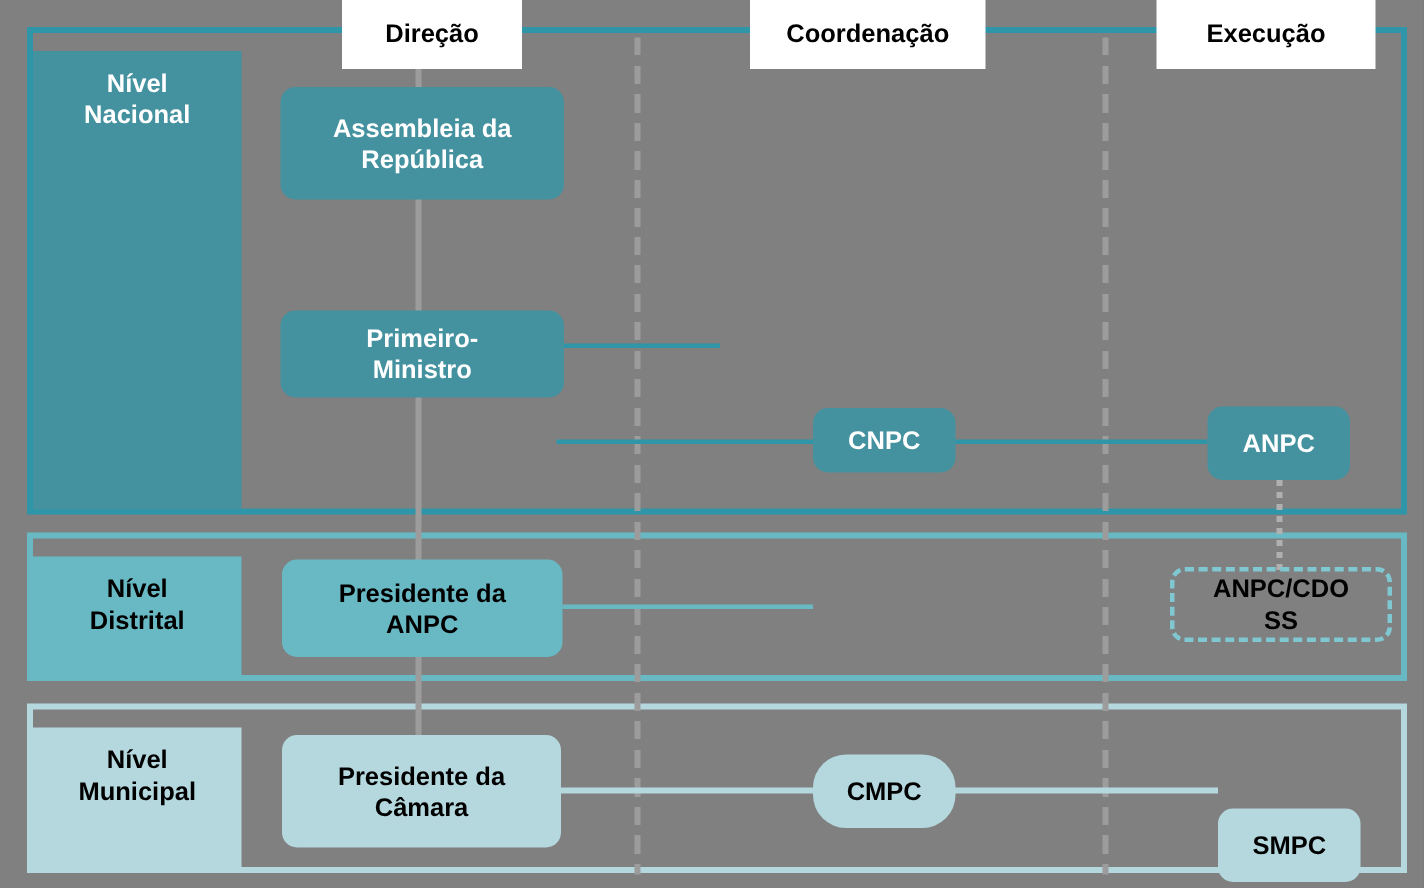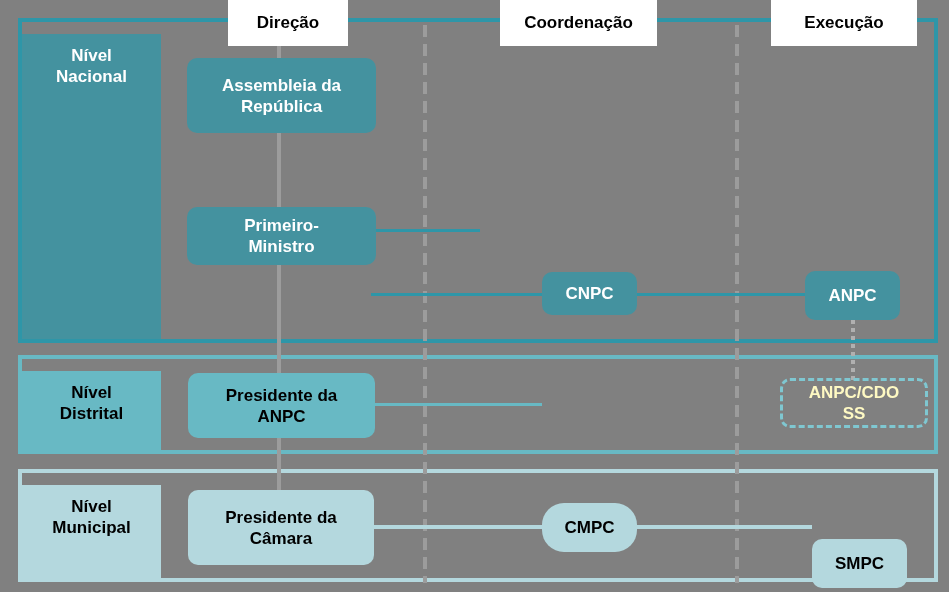--- a/index.html
+++ b/index.html
@@ -66,21 +66,21 @@
     border-radius:10px;
     display:flex;align-items:center;justify-content:center;
     text-align:center;
     font-size:17px;line-height:21px;
     white-space:pre-line;
   }
   .box-nat{background:#44929F;color:#ffffff;}
   .box-dist{background:#68B9C4;color:#000000;}
   .box-mun{background:#B4D8DE;color:#000000;}
   .box-dashed{
-    background:transparent;color:#fef9c3;
+    background:transparent;color:#000000;
     border:3px dashed #7FC7D1;
   }
   .b-assembleia{left:187px;top:58px;width:189px;height:75px;}
   .b-governo{left:187px;top:152px;width:189px;height:48px;}
   .b-primeiro{left:187px;top:207px;width:189px;height:58px;}
   .b-mai{left:181px;top:273px;width:190px;height:50px;}
   .b-conselho{left:480px;top:205px;width:248px;height:52px;}
   .b-cnpc{left:542px;top:272px;width:95px;height:43px;}
   .b-anpc{left:805px;top:271px;width:95px;height:49px;}
   .b-pres-anpc{left:188px;top:373px;width:187px;height:65px;}

